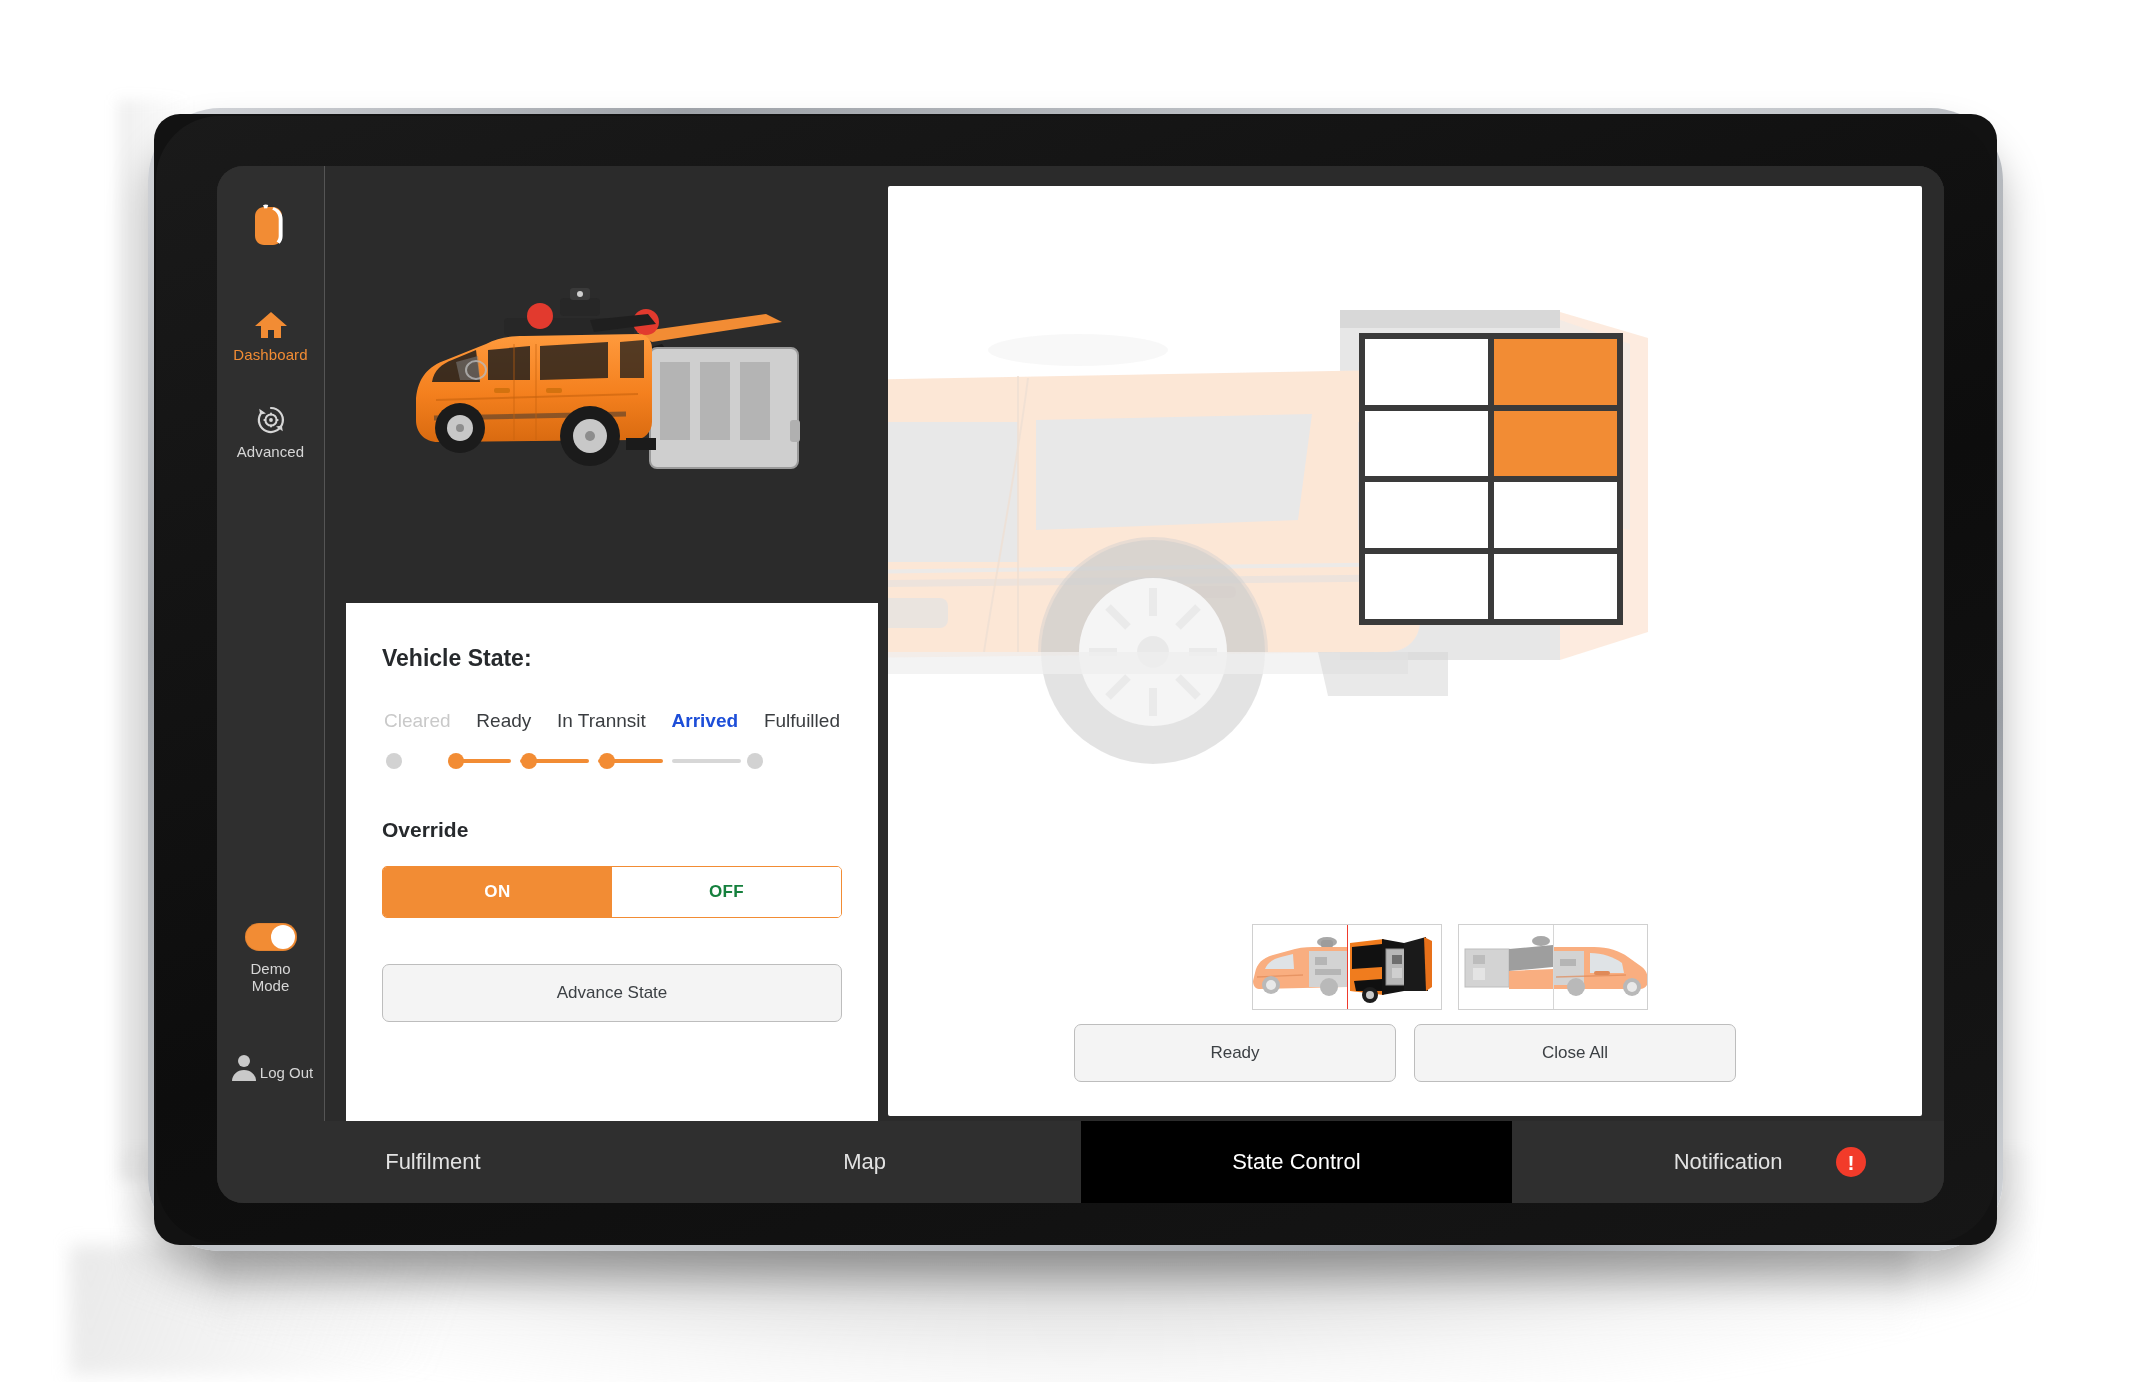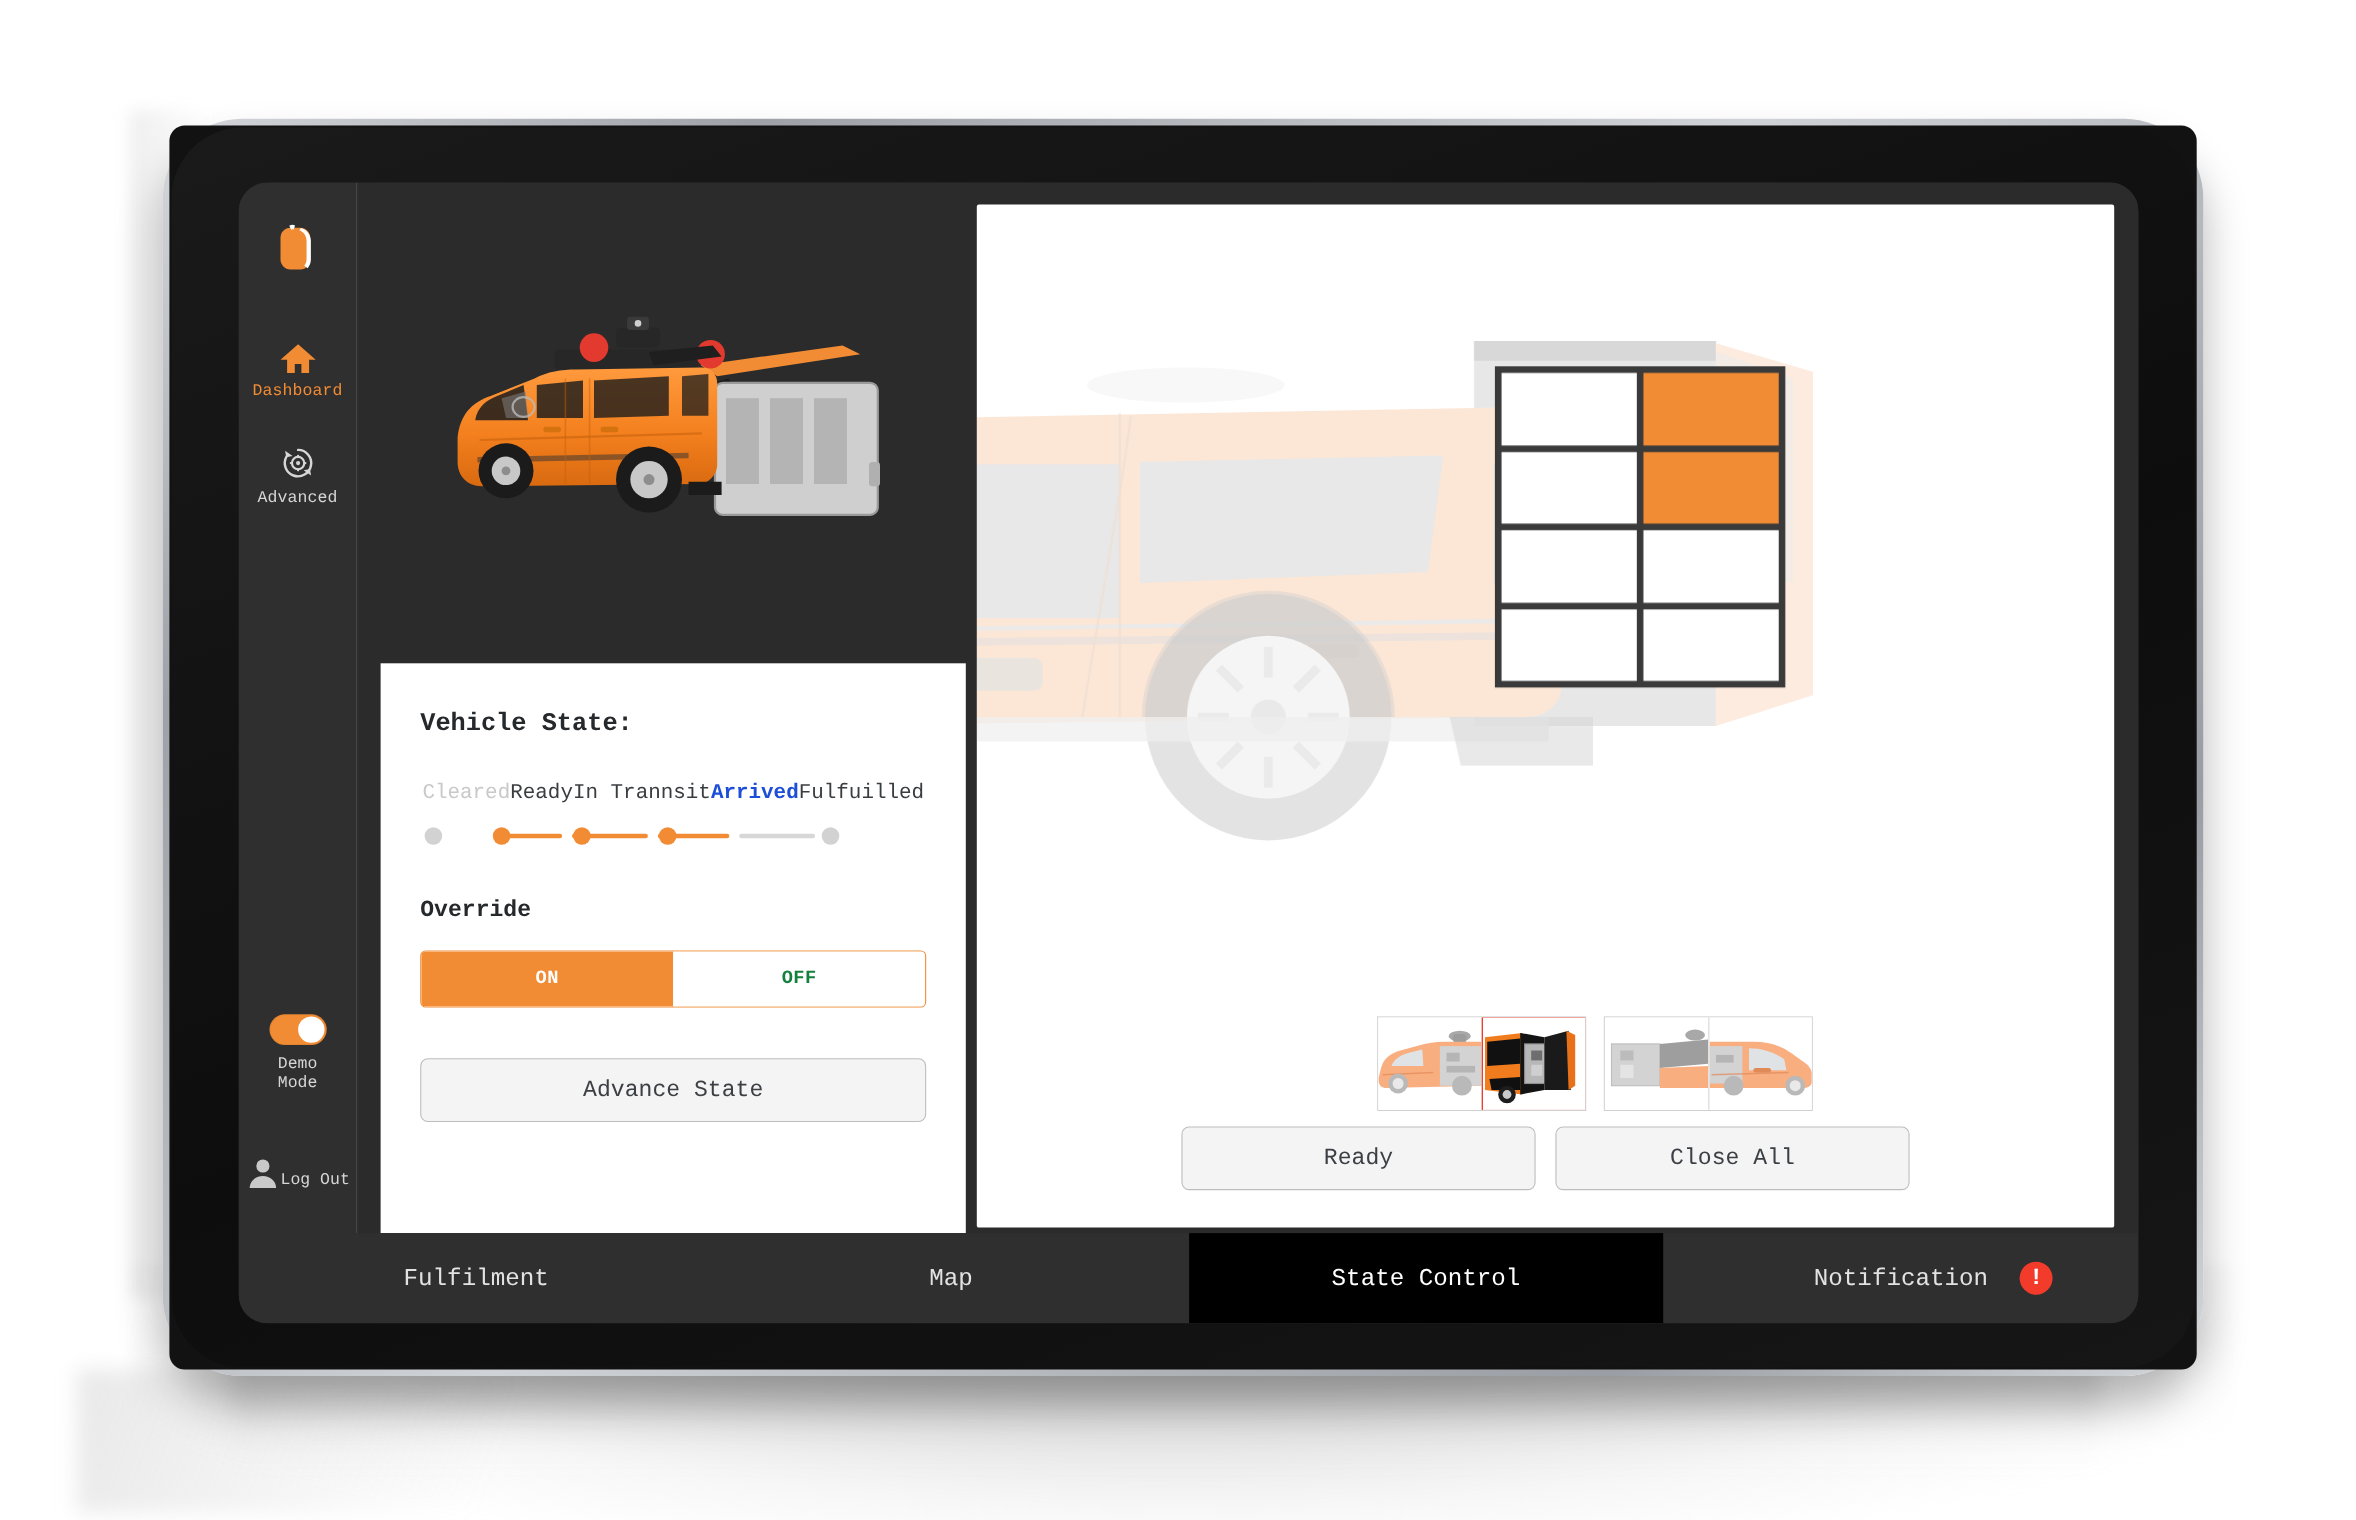--- a/index.html
+++ b/index.html
@@ -46,23 +46,22 @@
     position: absolute;
     left: 148px; top: 108px;
     width: 1855px; height: 1143px;
     border-radius: 72px;
     background: linear-gradient(135deg, #d6d8dc 0%, #9ea2a8 18%, #cfd2d6 48%, #9a9ea4 82%, #d3d6da 100%);
     box-shadow: 0 26px 40px rgba(0,0,0,0.28);
   }
   .tablet-bezel {
     position: absolute;
     left: 6px; top: 6px; right: 6px; bottom: 6px;
-    border-radius: 14px;
+    border-radius: 26px;
     background: #121212;
-    font-family: Liberation Mono, monospace;
   }
   .tablet-bezel-inner {
     position: absolute;
     left: 2px; top: 2px; right: 2px; bottom: 2px;
     border-radius: 64px;
     background: linear-gradient(160deg, #1a1a1a 0%, #0d0d0d 55%, #161616 100%);
   }
 
   
   .screen {
@@ -163,21 +162,21 @@
     flex: 1; display: flex; align-items: center; justify-content: center;
     font-size: 17px; font-weight: bold; letter-spacing: .4px; cursor: pointer;
     background: #fff; color: #15803d;
   }
   .seg-btn.on { background: #F28C34; color: #fff; }
 
   .ghost-btn {
     margin-top: 46px; height: 58px; width: 100%;
     background: #f4f4f4; border: 1px solid #bdbdbd; border-radius: 7px;
     display: flex; align-items: center; justify-content: center;
-    font-size: 21px; color: #3c4044; cursor: pointer;
+    font-size: 17px; color: #3c4044; cursor: pointer;
   }
 
   
   .right-col {
     flex: 1; display: flex; flex-direction: column;
     background: #2b2b2b; padding: 20px 22px 5px 5px; min-width: 0;
   }
   .right-card {
     flex: 1; background: #fff; border-radius: 2px;
     position: relative; overflow: hidden; display: flex; flex-direction: column;

